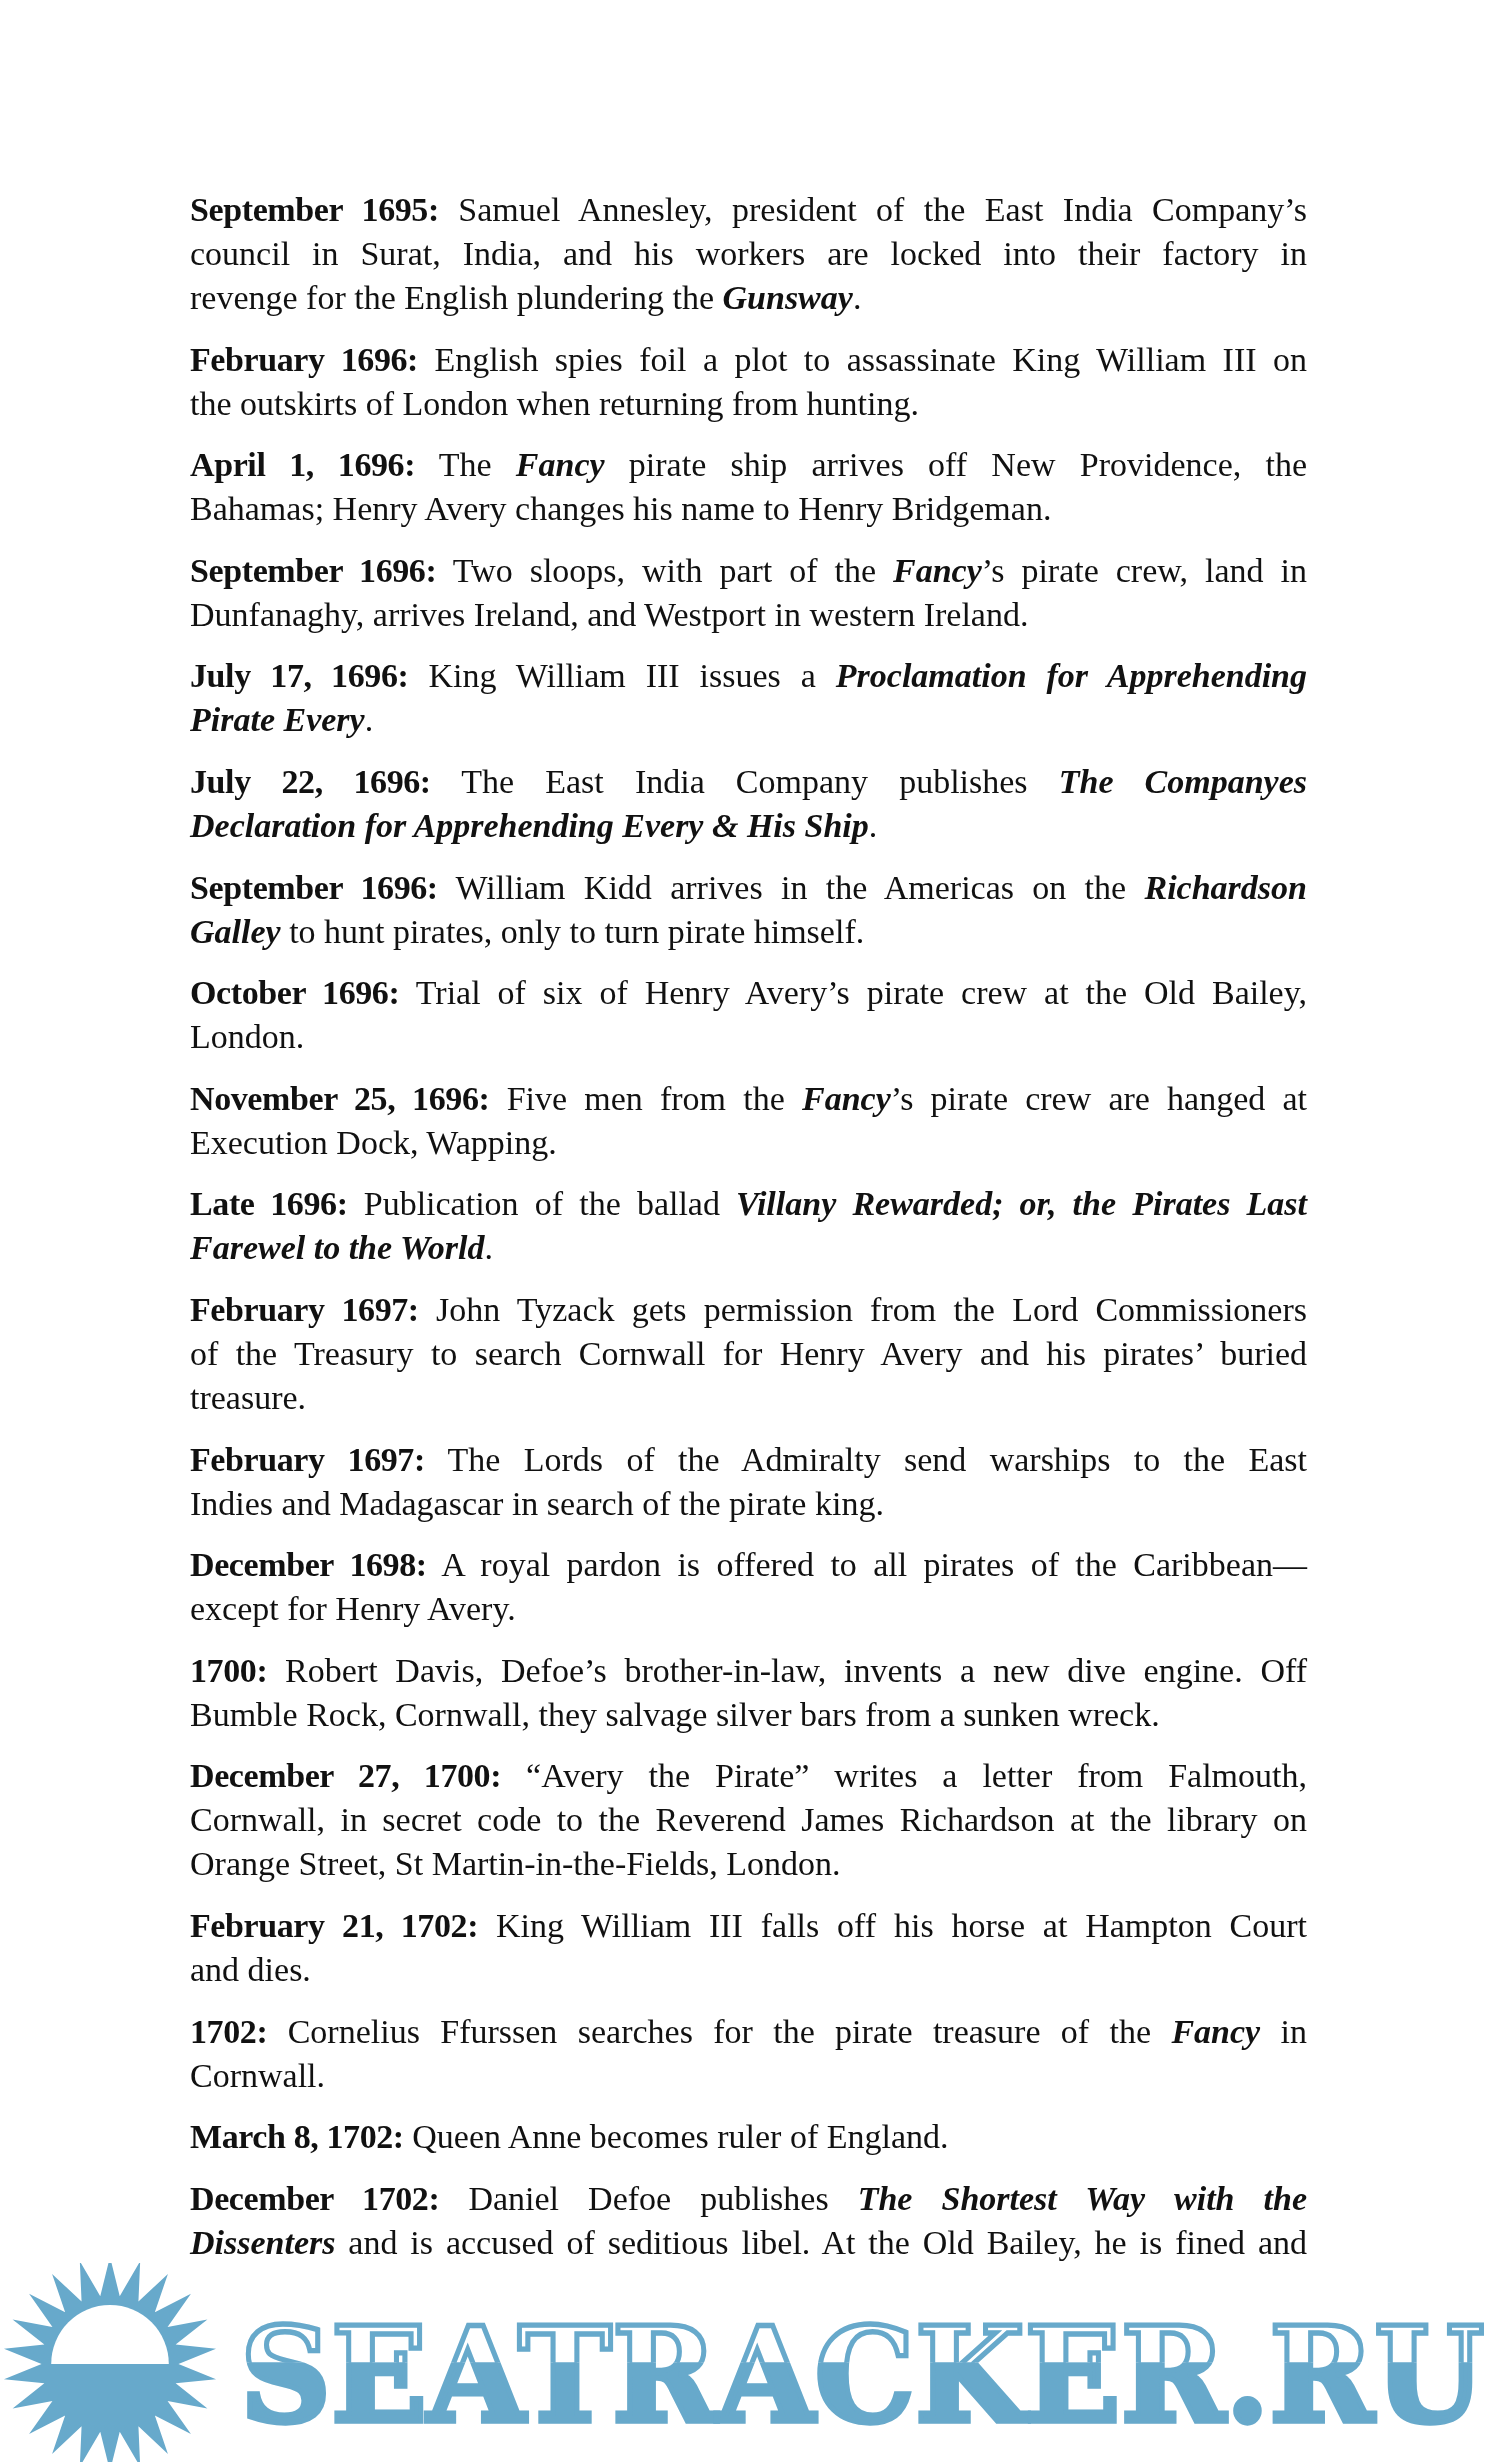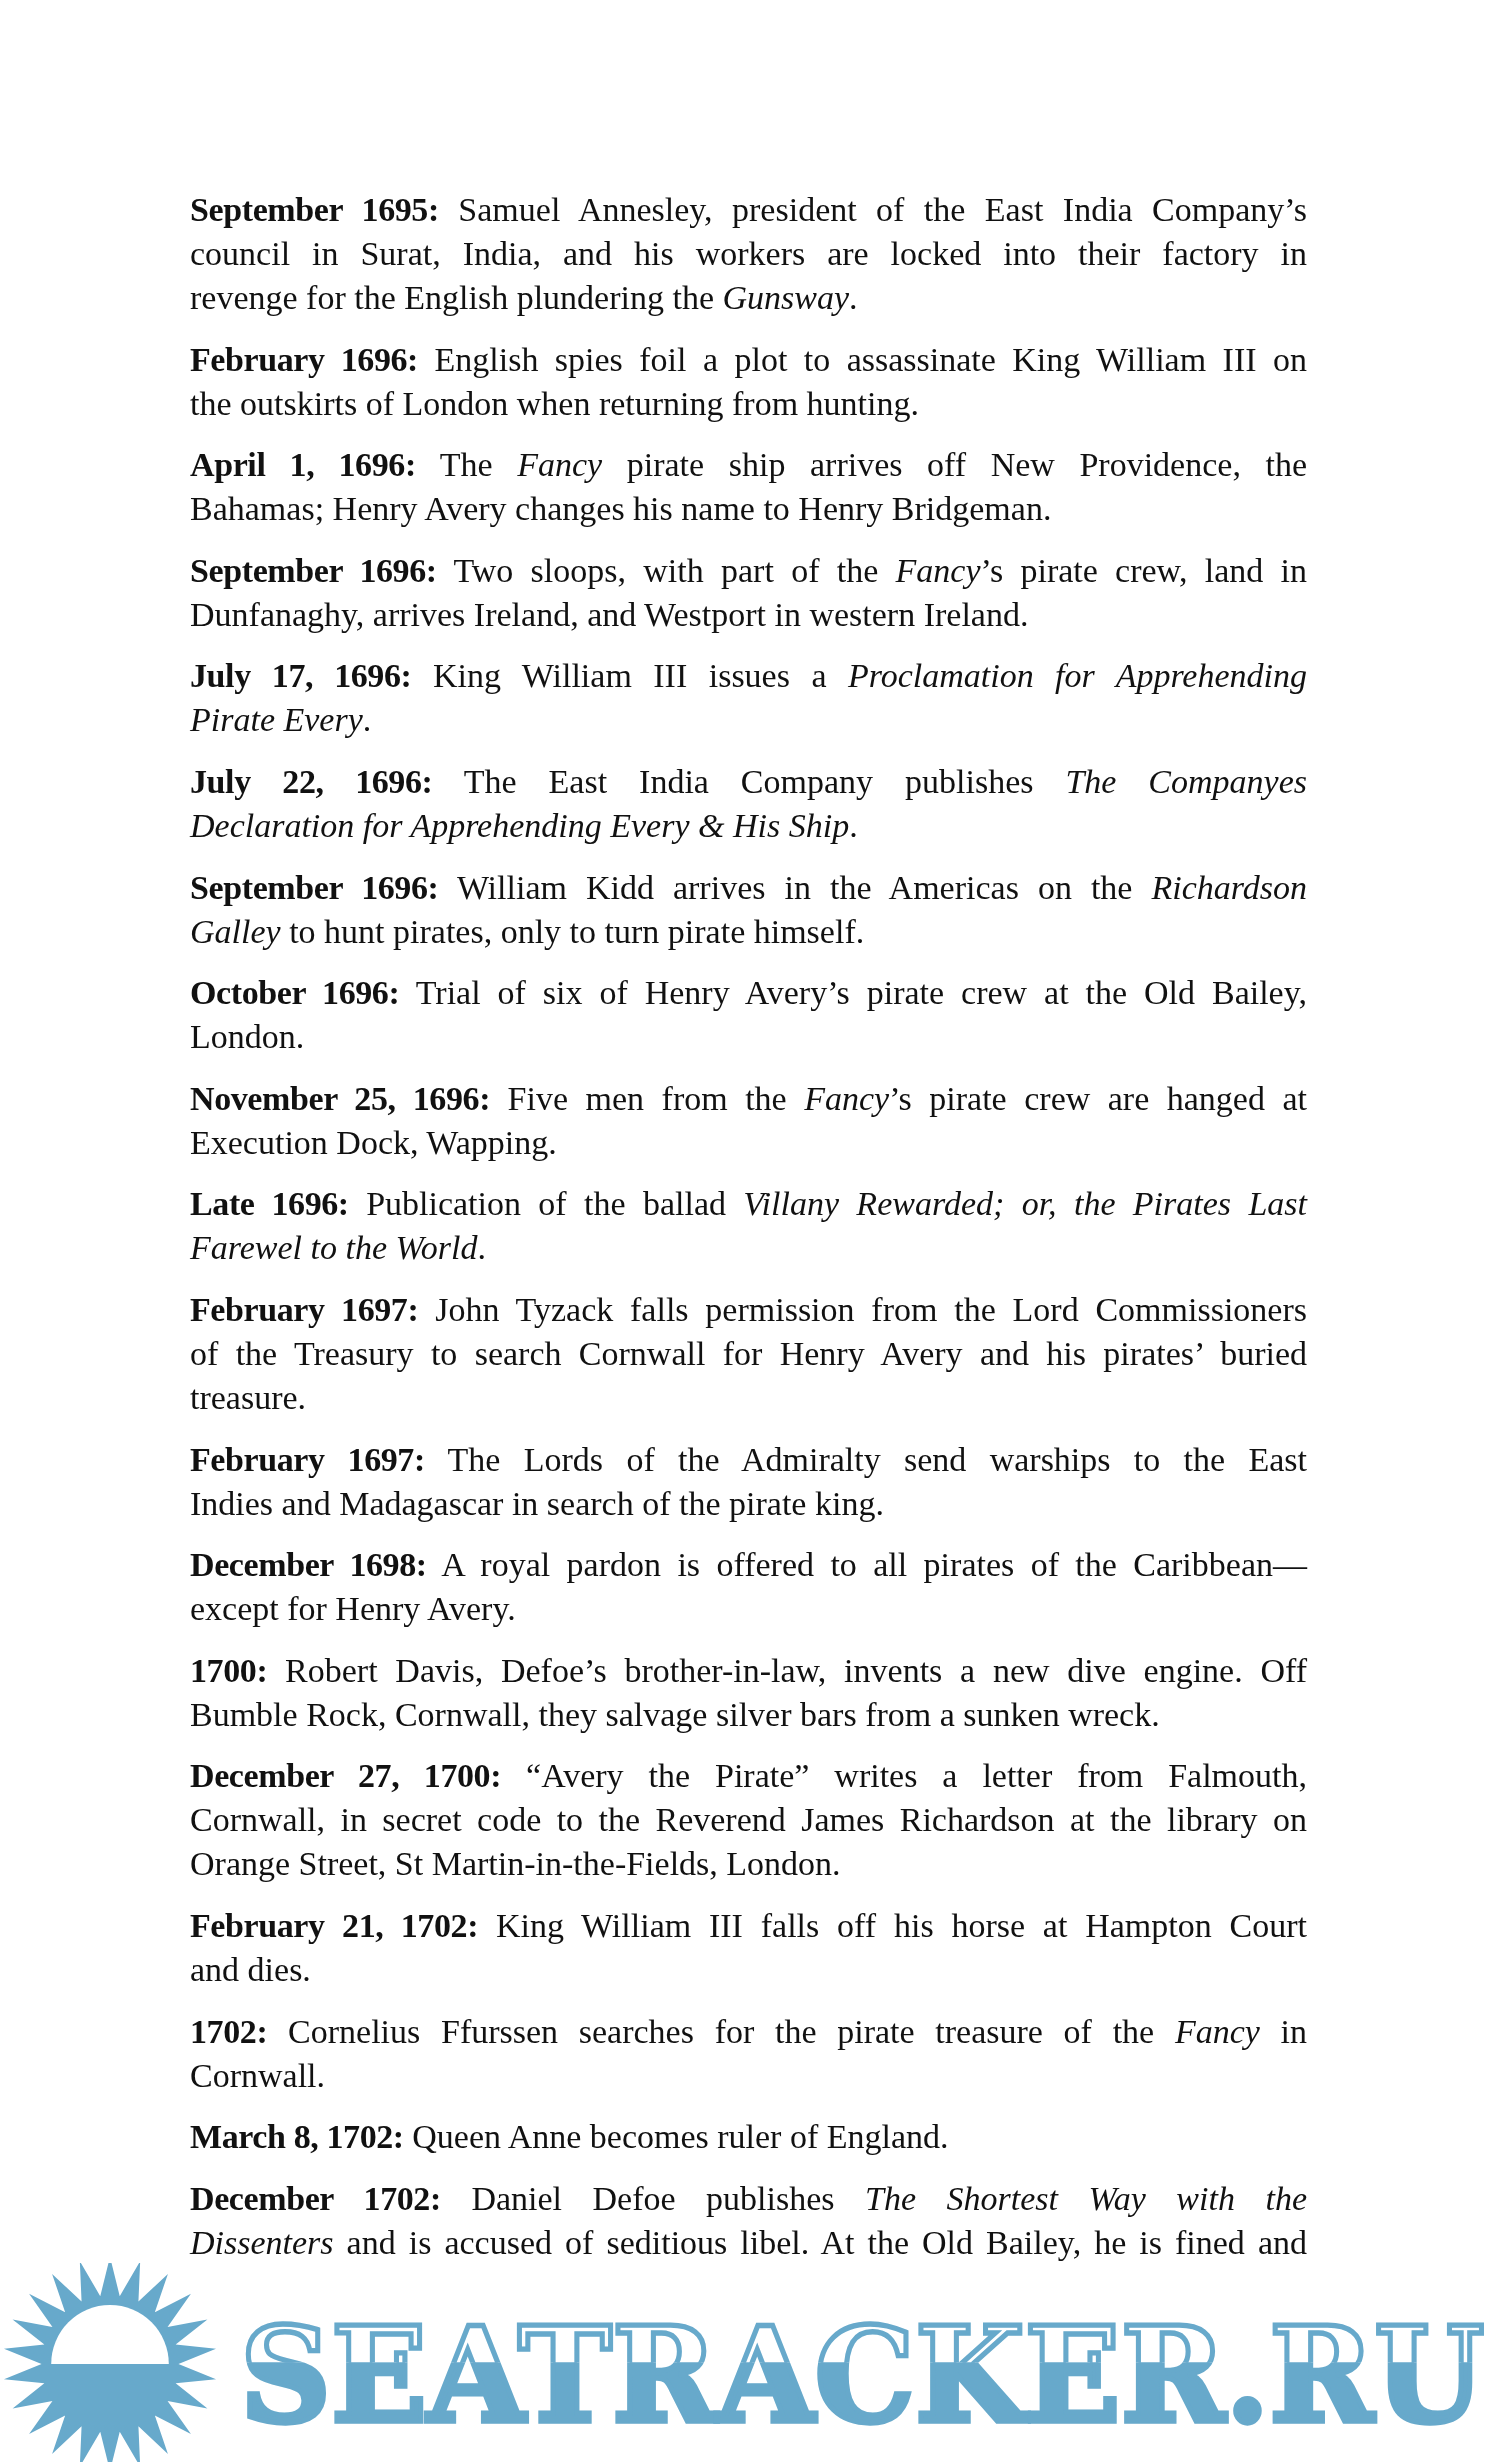--- a/index.html
+++ b/index.html
@@ -9,21 +9,21 @@
   }
   .timeline {
     position: absolute; left: 190px; top: 172px; width: 1117px;
     font-family: "Liberation Serif", "DejaVu Serif", serif;
     font-size: 34px; line-height: 44px; color: #111;
   }
   .entry { margin: 0 0 17.6px 0; text-align: justify; text-align-last: left; }
   .entry .line { display: block; text-align: justify; text-align-last: justify; white-space: nowrap; }
   .entry .line.last { text-align-last: left; }
   .date { font-weight: bold; letter-spacing: -0.4px; }
-  .it { font-style: italic; }
+  .it { font-style: italic; font-weight: bold; }
   .watermark {
     position: absolute; left: 0; top: 2247px; width: 1495px; height: 215px; padding-left: 12px;
   }
   .wm-sun { position: absolute; left: 0; top: 0; width: 220px; height: 215px; }
   .wm-text { position: absolute; left: 236px; top: 35px; width: 1253px; height: 132px; }
 </style>
 </head>
 <body>
 
 <div class="page">
@@ -63,21 +63,21 @@
       </div>
       <div class="entry">
         <span class="line"><span class="date">November 25, 1696:</span> <span>Five men from the </span><span class="it">Fancy</span><span>’s pirate crew are hanged at</span></span>
         <span class="line last"><span>Execution Dock, Wapping.</span></span>
       </div>
       <div class="entry">
         <span class="line"><span class="date">Late 1696:</span> <span>Publication of the ballad </span><span class="it">Villany Rewarded; or, the Pirates Last</span></span>
         <span class="line last"><span class="it">Farewel to the World</span><span>.</span></span>
       </div>
       <div class="entry">
-        <span class="line"><span class="date">February 1697:</span> <span>John Tyzack falls permission from the Lord Commissioners</span></span>
+        <span class="line"><span class="date">February 1697:</span> <span>John Tyzack gets permission from the Lord Commissioners</span></span>
         <span class="line"><span>of the Treasury to search Cornwall for Henry Avery and his pirates’ buried</span></span>
         <span class="line last"><span>treasure.</span></span>
       </div>
       <div class="entry">
         <span class="line"><span class="date">February 1697:</span> <span>The Lords of the Admiralty send warships to the East</span></span>
         <span class="line last"><span>Indies and Madagascar in search of the pirate king.</span></span>
       </div>
       <div class="entry">
         <span class="line"><span class="date">December 1698:</span> <span>A royal pardon is offered to all pirates of the Caribbean—</span></span>
         <span class="line last"><span>except for Henry Avery.</span></span>

